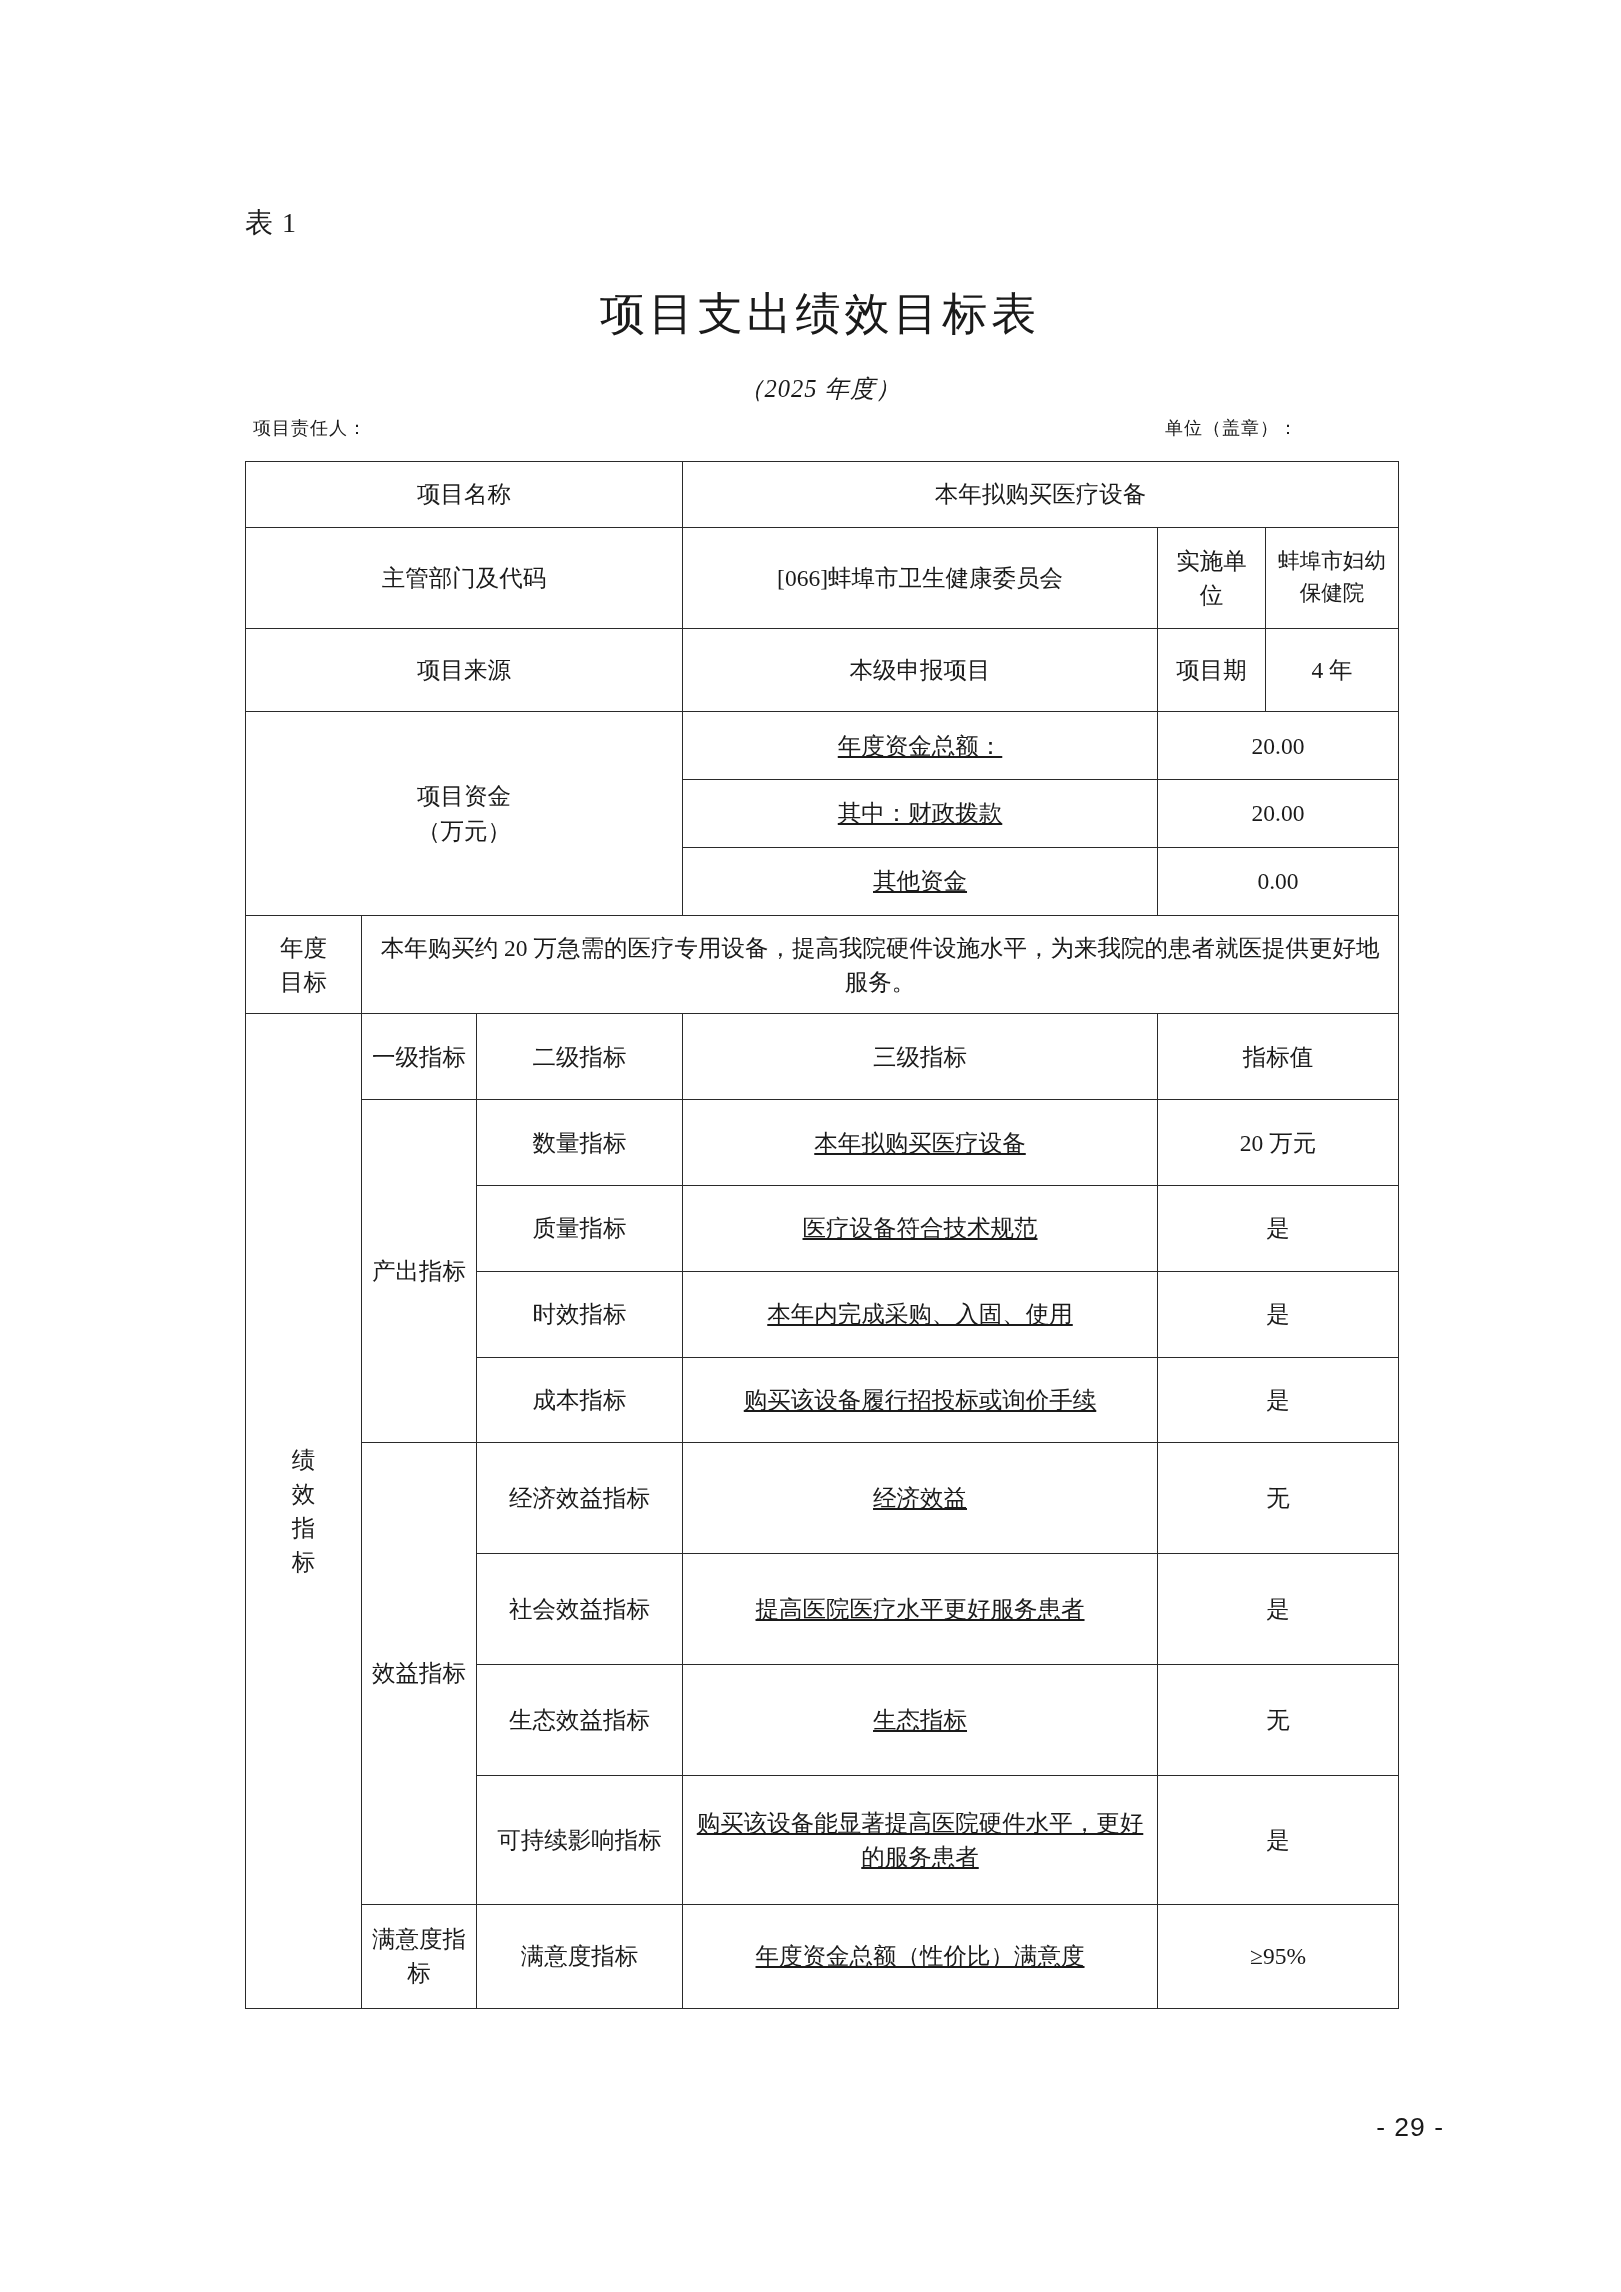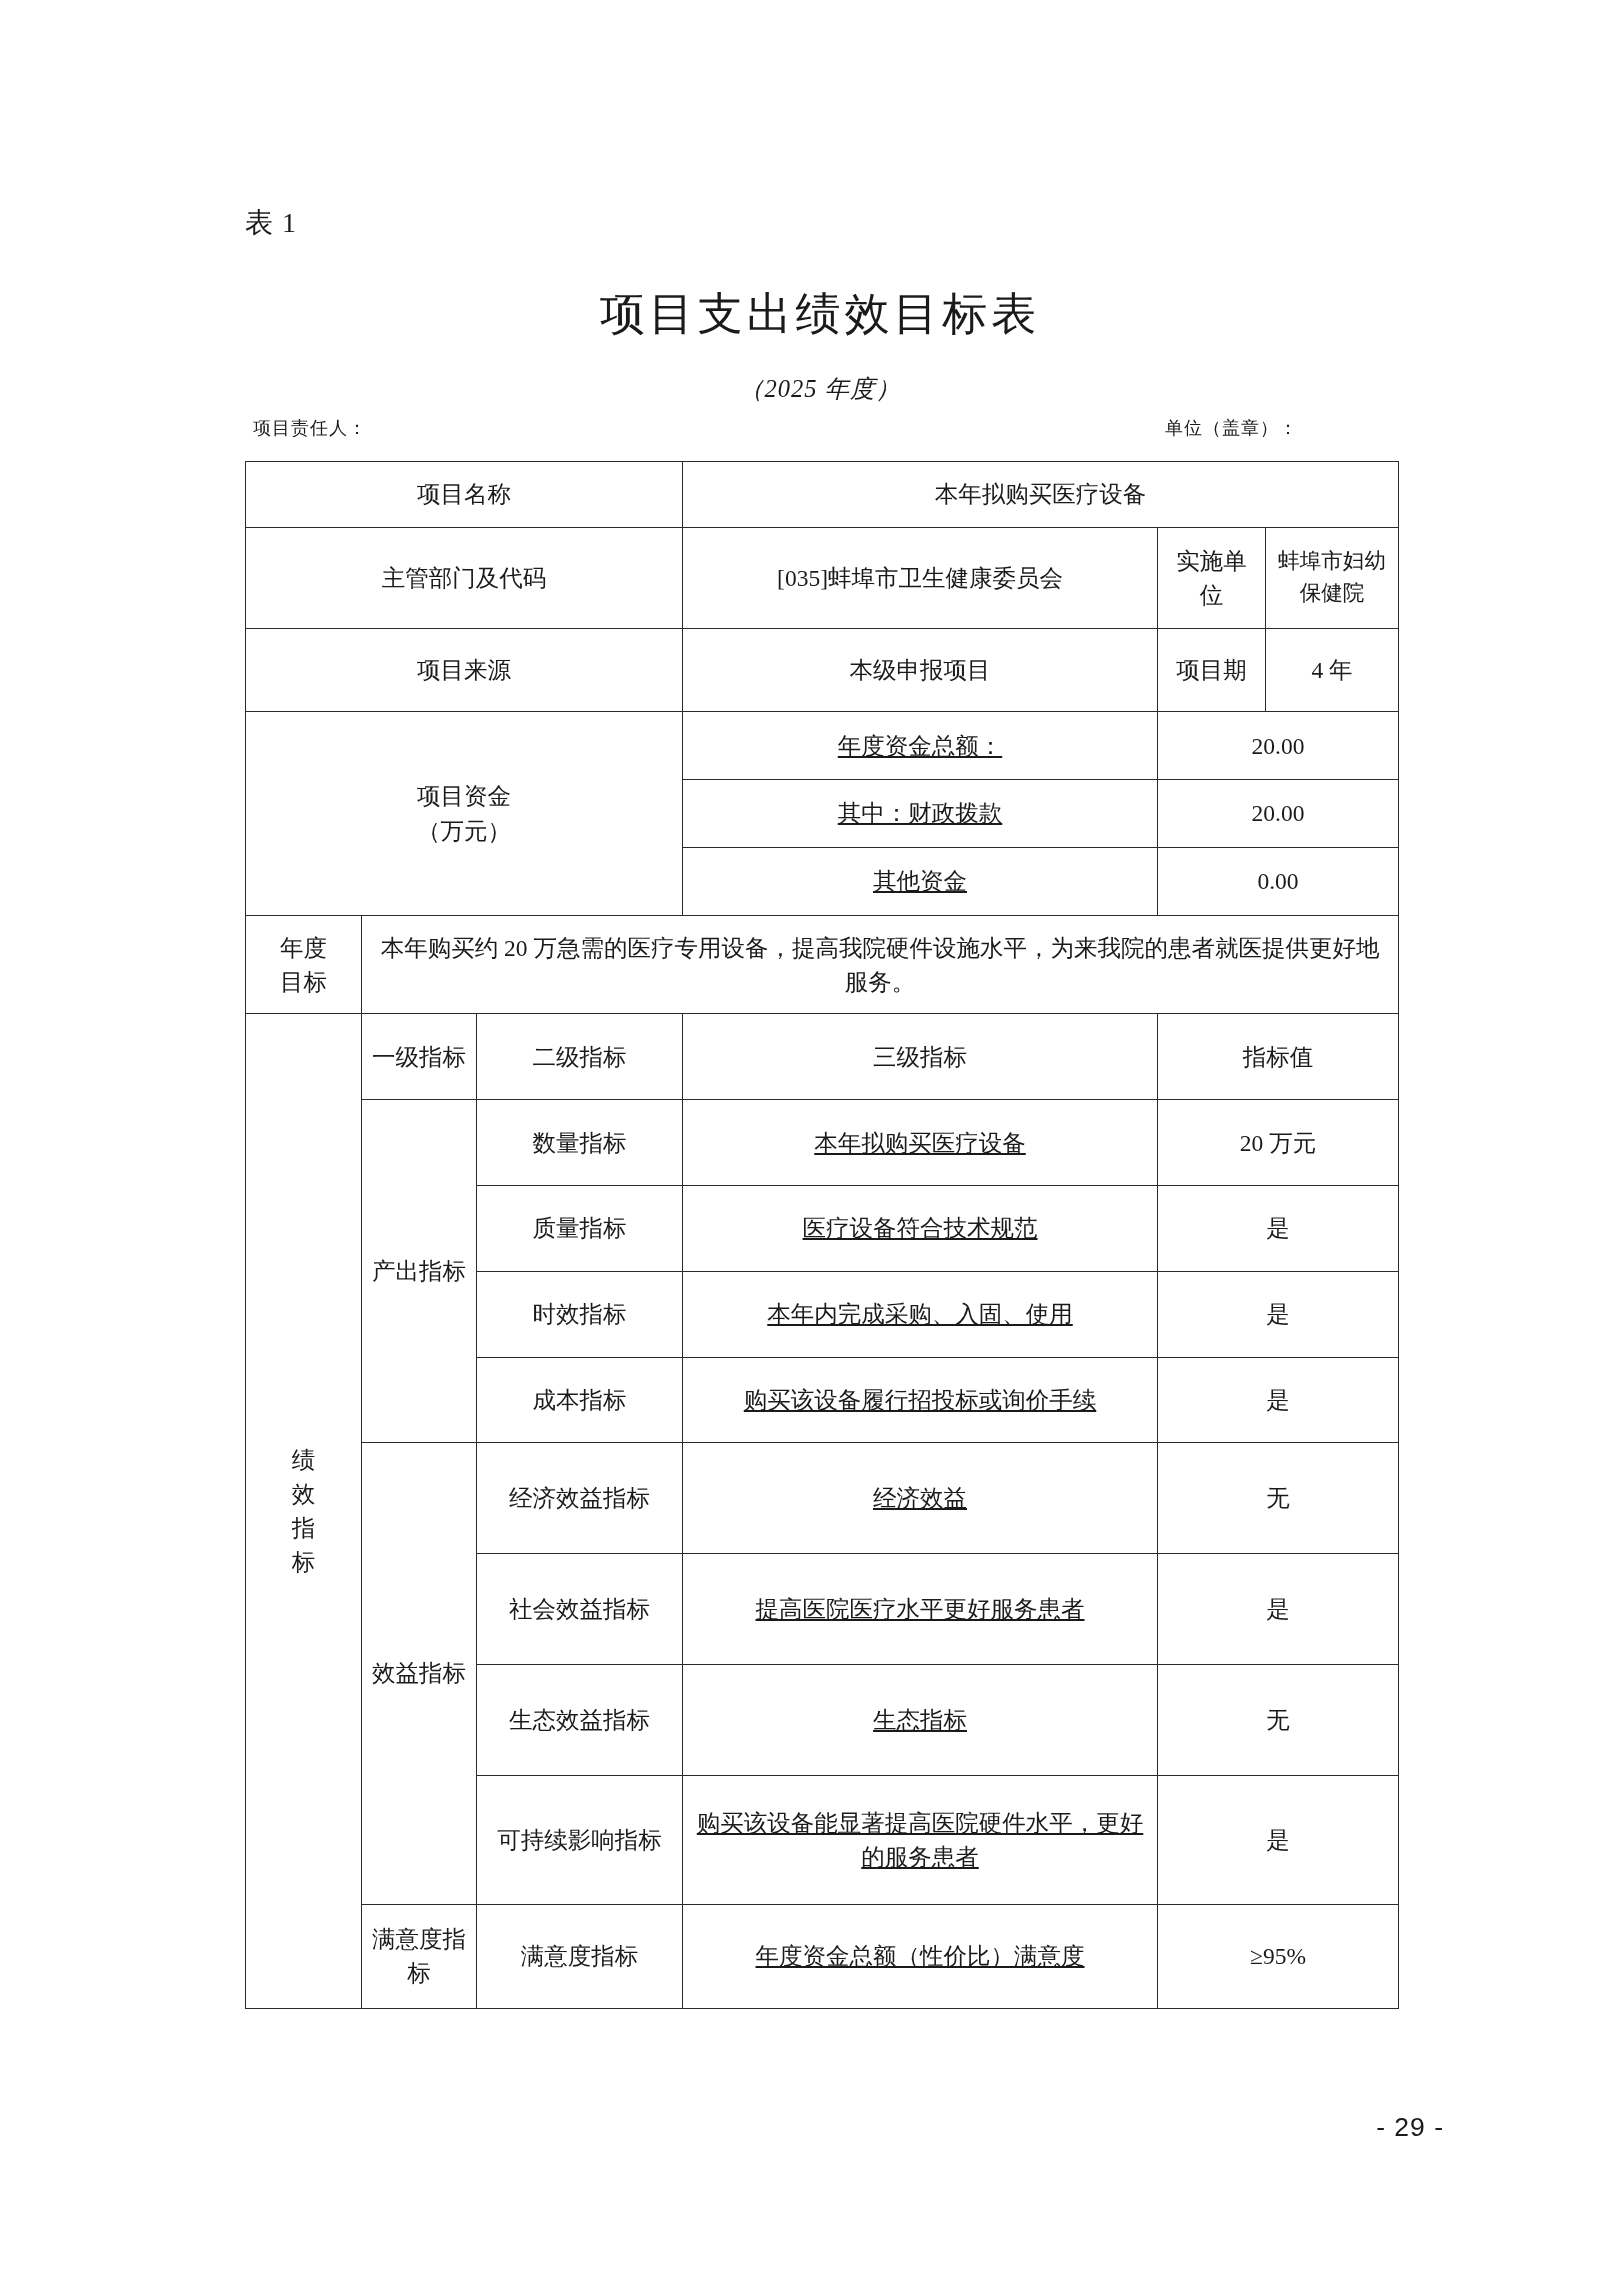--- a/index.html
+++ b/index.html
@@ -146,21 +146,21 @@
     </colgroup>
     <tbody>
 
       <tr>
         <td colspan="3" class="c-center" style="height:53px">项目名称</td>
         <td colspan="3" class="c-center">本年拟购买医疗设备</td>
       </tr>
 
       <tr>
         <td colspan="3" class="c-center" style="height:88px">主管部门及代码</td>
-        <td class="c-center">[035]蚌埠市卫生健康委员会</td>
+        <td class="c-center">[066]蚌埠市卫生健康委员会</td>
         <td class="c-center narrow-wrap">实施单位</td>
         <td class="c-center narrow-wrap" style="font-size:21.6px">蚌埠市妇幼保健院</td>
       </tr>
 
       <tr>
         <td colspan="3" class="c-center" style="height:71px">项目来源</td>
         <td class="c-center">本级申报项目</td>
         <td class="c-center narrow-wrap">项目期</td>
         <td class="c-center">4 年</td>
       </tr>

